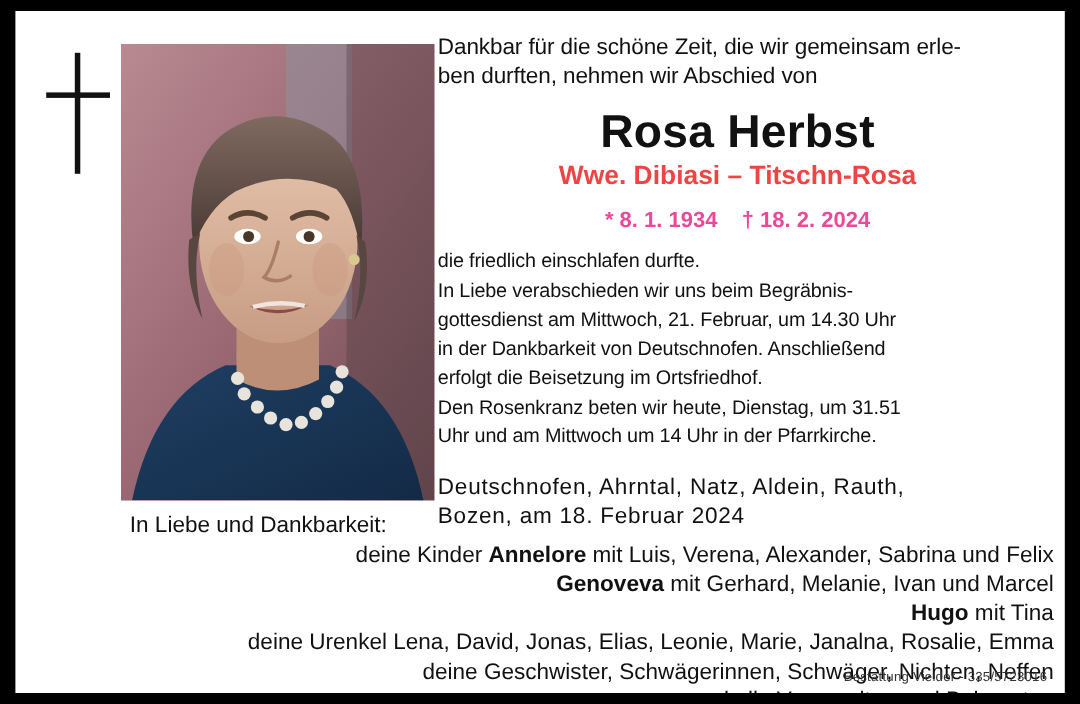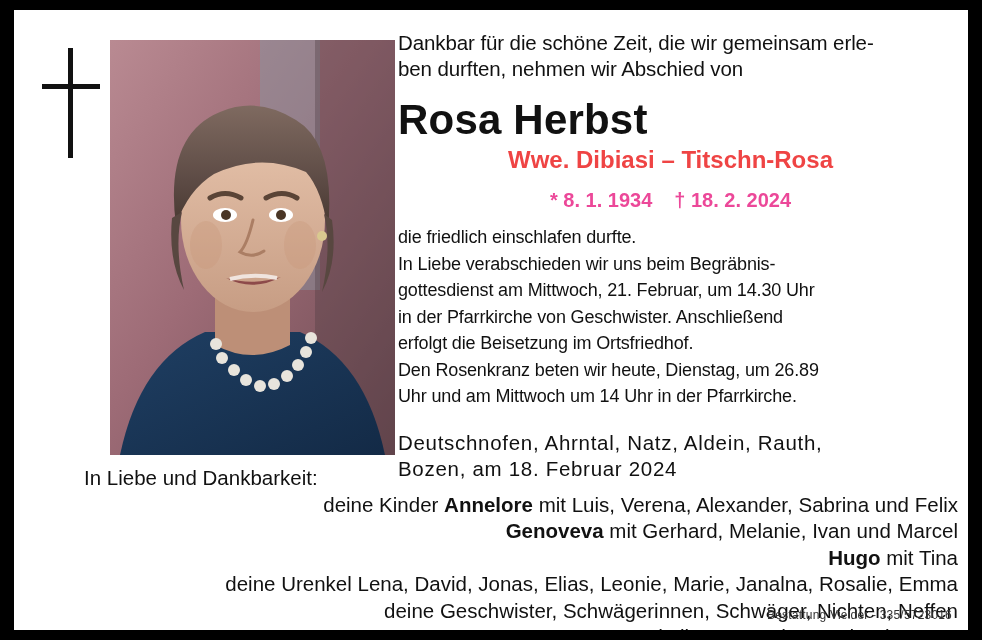--- a/index.html
+++ b/index.html
@@ -67,21 +67,21 @@
     top: 20px;
     width: 545px;
   }
   .intro {
     font-size: 20.5px;
     line-height: 26px;
     color: #111;
     letter-spacing: -0.1px;
   }
   .name {
-    text-align: left;
+    text-align: center;
     font-size: 42px;
     font-weight: bold;
     color: #111;
     margin-top: 14px;
     line-height: 48px;
     letter-spacing: 0.2px;
   }
   .subname {
     text-align: center;
     font-size: 24px;
@@ -120,21 +120,21 @@
   .bottom {
     position: absolute;
     left: 14px;
     top: 455px;
     width: 930px;
     color: #111;
     font-size: 20.5px;
     line-height: 26.5px;
   }
   .bottom .lead {
-    margin-left: 56px;
+    margin-left: 90px;
   }
   .bottom .center {
     text-align: right;
   }
   .bottom b {
     font-weight: bold;
   }
   .footer {
     position: absolute;
     right: 16px;
@@ -230,23 +230,23 @@
     </div>
     <div class="name">Rosa Herbst</div>
     <div class="subname">Wwe. Dibiasi – Titschn-Rosa</div>
     <div class="dates">
       <span>* 8. 1. 1934</span><span class="sep"></span><span>† 18. 2. 2024</span>
     </div>
     <div class="body-text">
       <div>die friedlich einschlafen durfte.</div>
       <div>In Liebe verabschieden wir uns beim Begräbnis-</div>
       <div>gottesdienst am Mittwoch, 21. Februar, um 14.30 Uhr</div>
-      <div>in der Pfarrkirche von Geschwister. Anschließend</div>
+      <div>in der Dankbarkeit von Deutschnofen. Anschließend</div>
       <div>erfolgt die Beisetzung im Ortsfriedhof.</div>
-      <div>Den Rosenkranz beten wir heute, Dienstag, um 26.89</div>
+      <div>Den Rosenkranz beten wir heute, Dienstag, um 31.51</div>
       <div>Uhr und am Mittwoch um 14 Uhr in der Pfarrkirche.</div>
     </div>
     <div class="places">
       <div>Deutschnofen, Ahrntal, Natz, Aldein, Rauth,</div>
       <div>Bozen, am 18. Februar 2024</div>
     </div>
   </div>
 
   <div class="bottom">
     <div class="lead">In Liebe und Dankbarkeit:</div>

